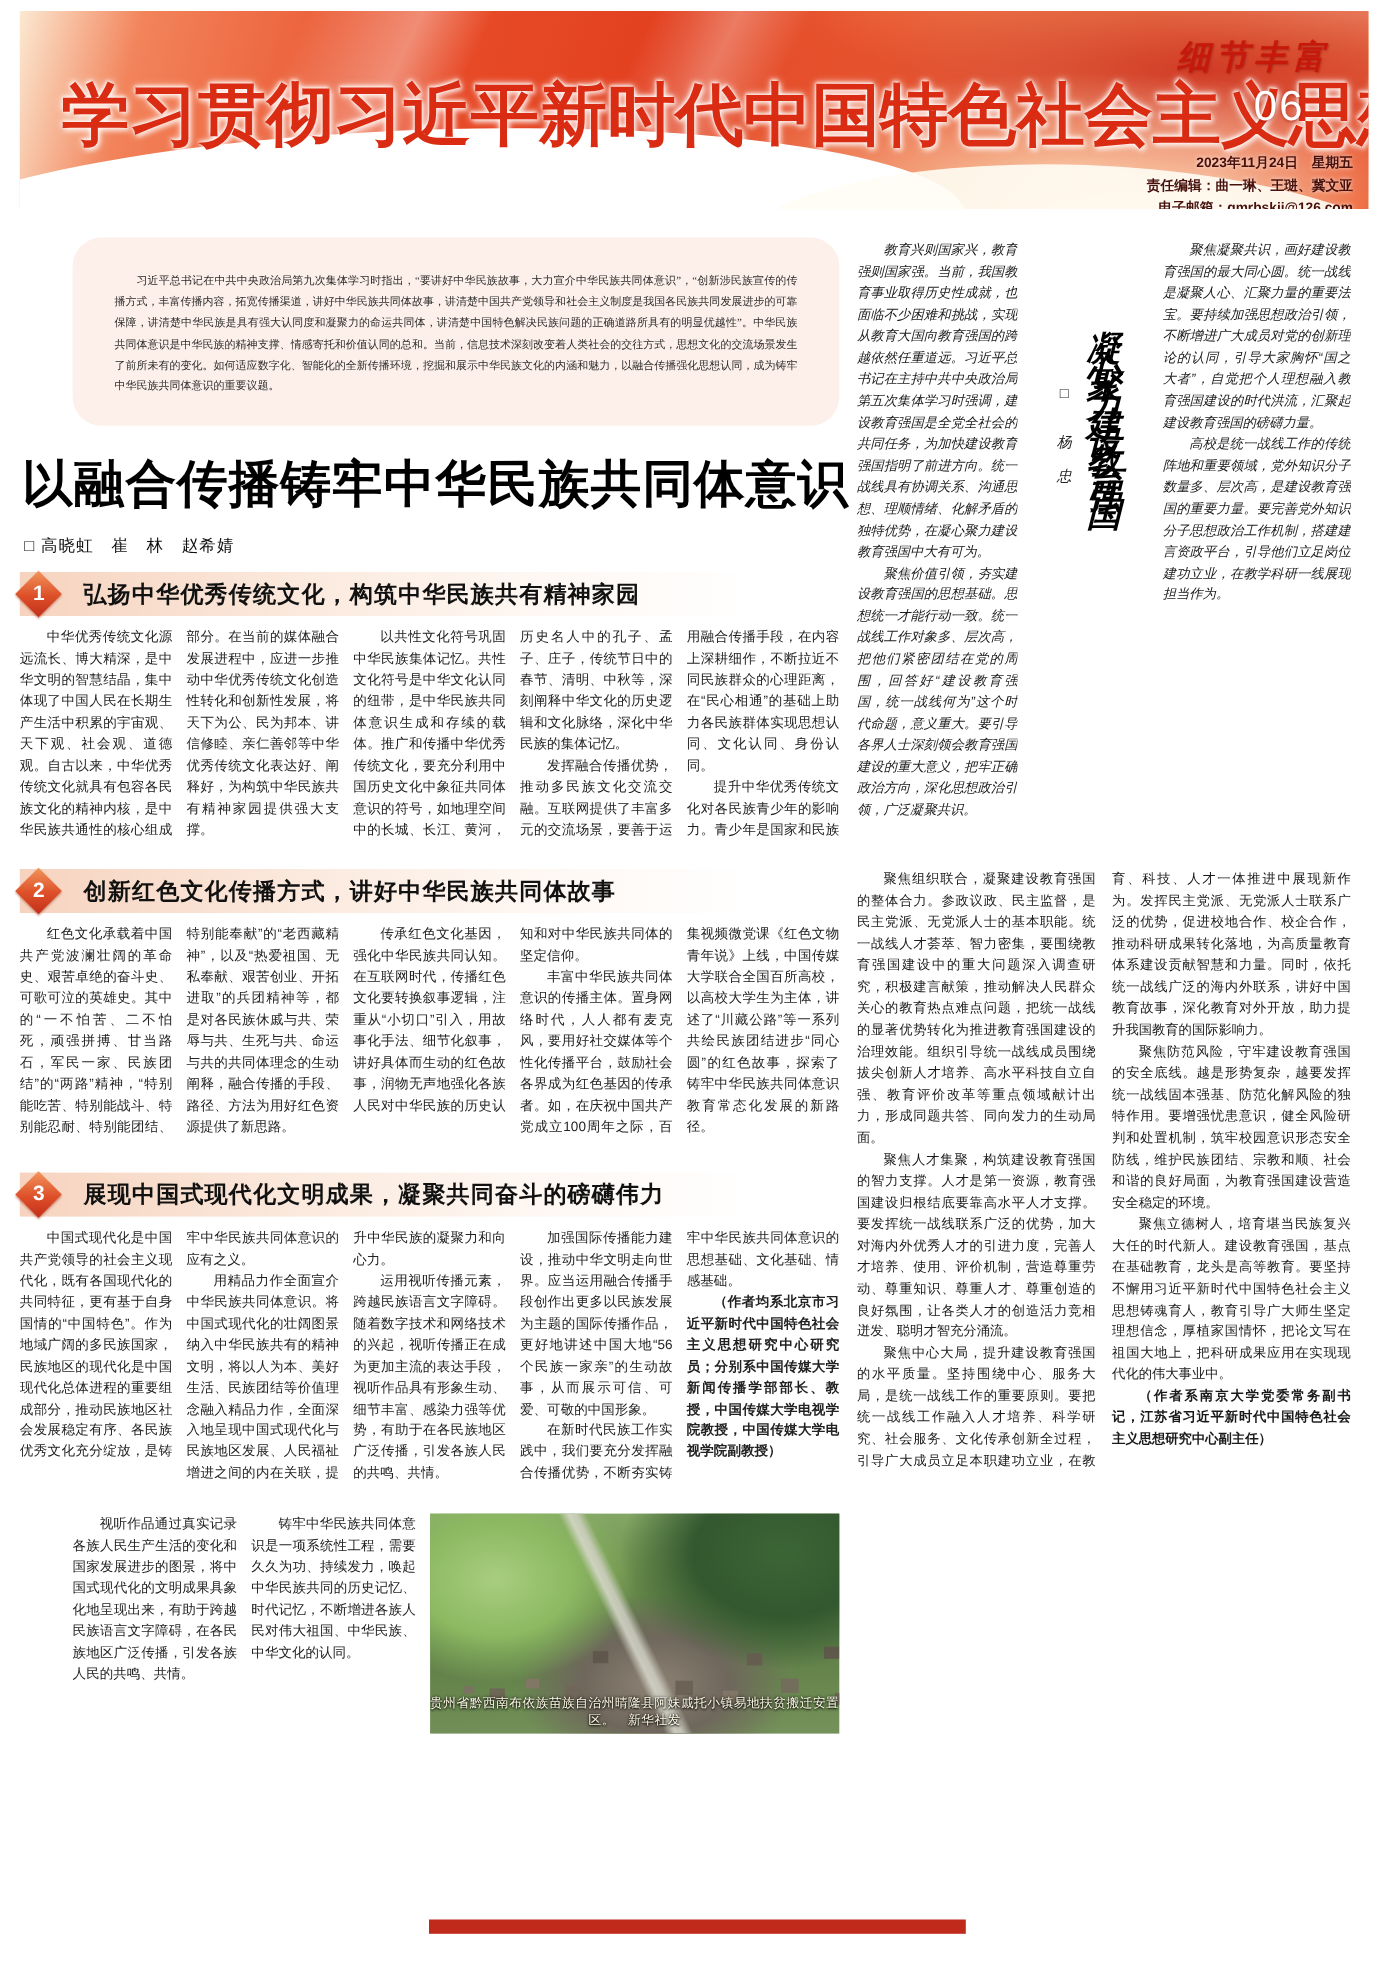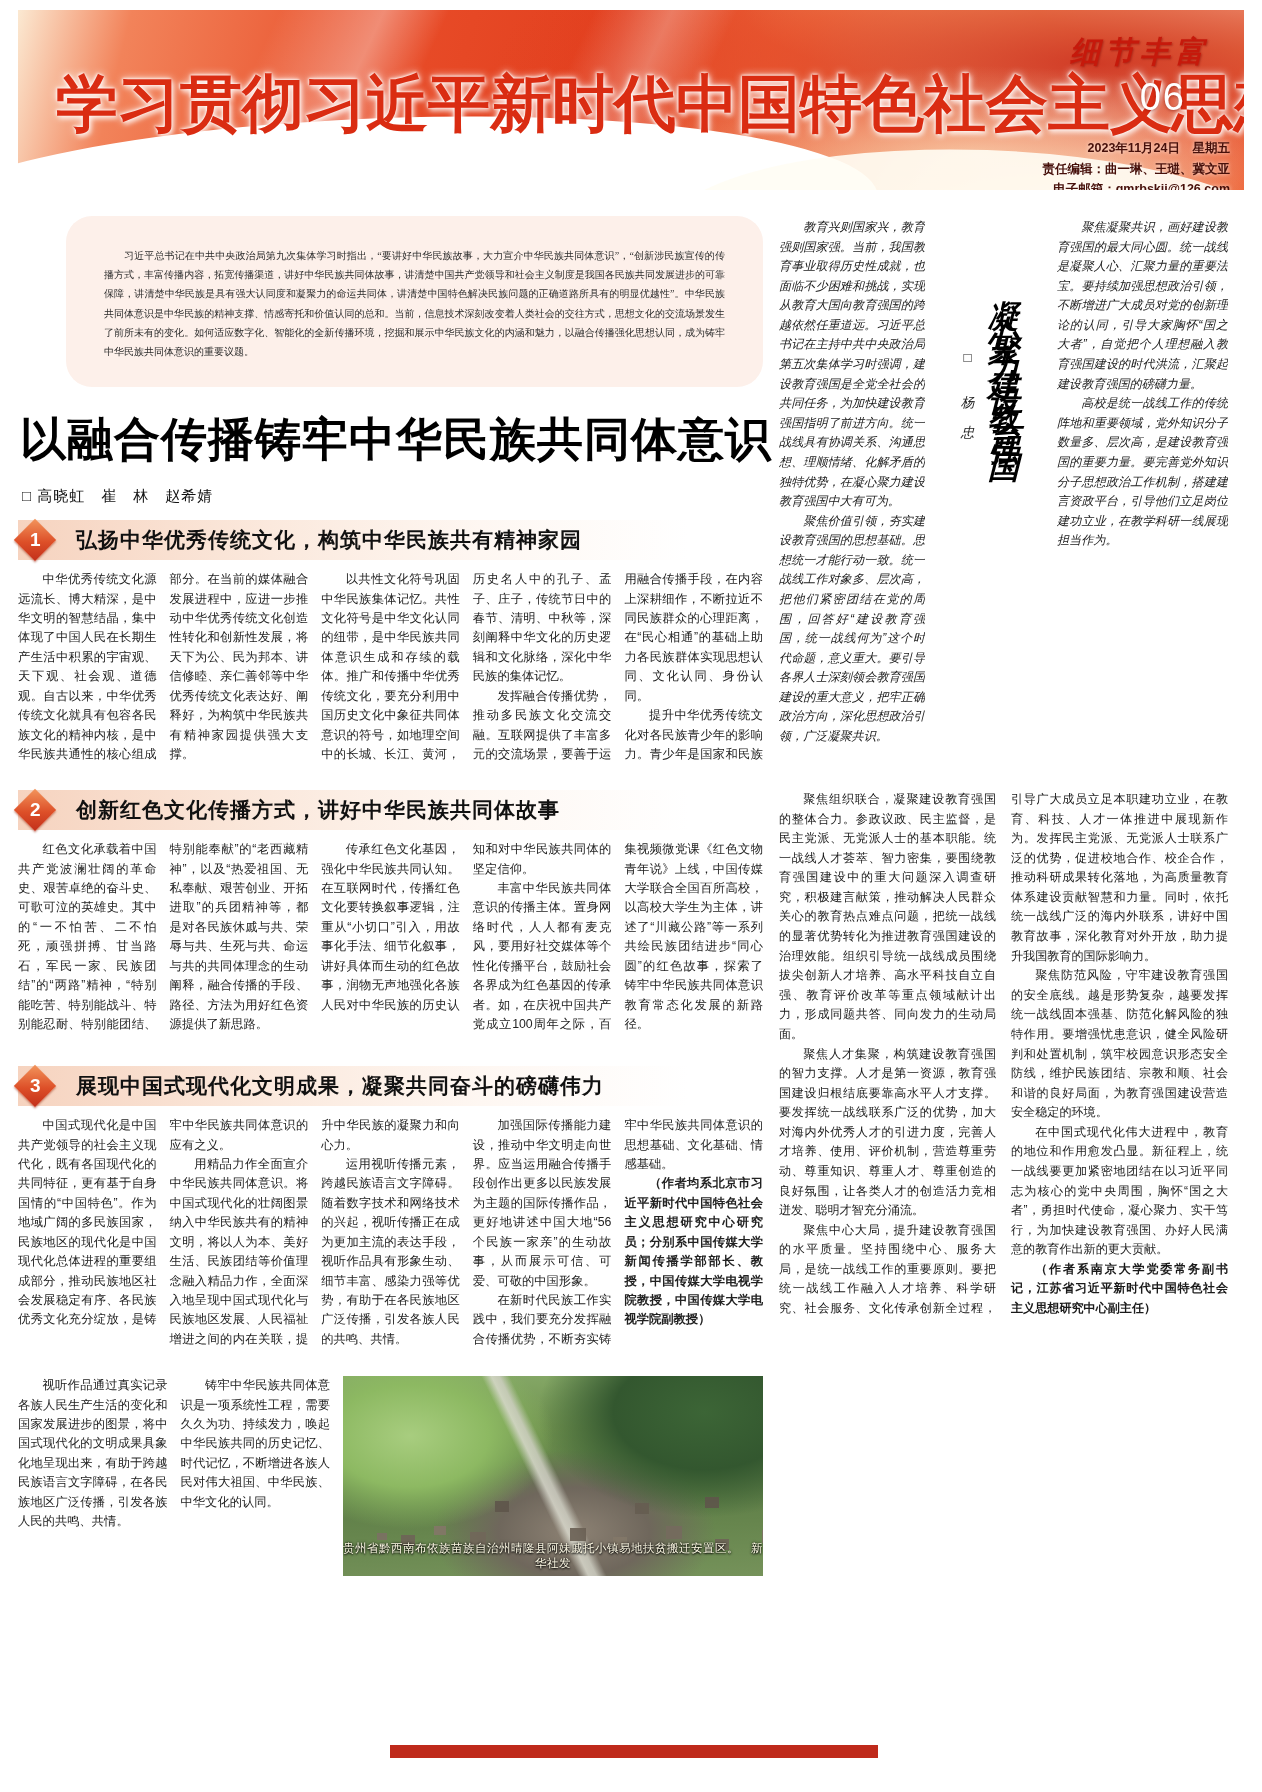--- a/index.html
+++ b/index.html
@@ -86,21 +86,21 @@
 
   
   .cols { text-align:justify; font-size:12.3px; line-height:1.58; color:#222; overflow:hidden; }
   .cols p { text-indent:2em; }
   .cols-5 { column-count:5; column-gap:13px; margin-top:10px; }
   .cols-2s { column-count:2; column-gap:13px; }
   .h-s1 { height:206px; } .h-s2 { height:212px; } .h-s3 { height:250px; }
   .credit { font-weight:bold; text-indent:2em; }
 
   
-  .bottom-row { display:flex; gap:13px; margin-top:10px; height:200px; }
+  .bottom-row { display:flex; gap:13px; margin-top:10px; height:200px;margin-left:48px; }
   .bottom-cols { width:312px; height:200px; }
   .photo {
     flex:1; position:relative; overflow:hidden;
     background:
       radial-gradient(55% 75% at 16% 30%, #a8cd7f 0%, #8db962 34%, rgba(0,0,0,0) 62%),
       radial-gradient(60% 80% at 86% 18%, #3c6536 0%, #33572f 36%, rgba(0,0,0,0) 66%),
       radial-gradient(45% 55% at 55% 78%, #8d8274 0%, #6f675c 40%, rgba(0,0,0,0) 75%),
       linear-gradient(178deg, #86a968 0%, #70924f 28%, #5c7d46 52%, #66854d 74%, #75925a 100%);
   }
   .photo .road {
@@ -250,21 +250,21 @@
               <p>高校是统一战线工作的传统阵地和重要领域，党外知识分子数量多、层次高，是建设教育强国的重要力量。要完善党外知识分子思想政治工作机制，搭建建言资政平台，引导他们立足岗位建功立业，在教学科研一线展现担当作为。</p>
             </div>
         </div>
       </div>
       <div class="side-bottom">
         <div>
             <p>聚焦组织联合，凝聚建设教育强国的整体合力。参政议政、民主监督，是民主党派、无党派人士的基本职能。统一战线人才荟萃、智力密集，要围绕教育强国建设中的重大问题深入调查研究，积极建言献策，推动解决人民群众关心的教育热点难点问题，把统一战线的显著优势转化为推进教育强国建设的治理效能。组织引导统一战线成员围绕拔尖创新人才培养、高水平科技自立自强、教育评价改革等重点领域献计出力，形成同题共答、同向发力的生动局面。</p>
             <p>聚焦人才集聚，构筑建设教育强国的智力支撑。人才是第一资源，教育强国建设归根结底要靠高水平人才支撑。要发挥统一战线联系广泛的优势，加大对海内外优秀人才的引进力度，完善人才培养、使用、评价机制，营造尊重劳动、尊重知识、尊重人才、尊重创造的良好氛围，让各类人才的创造活力竞相迸发、聪明才智充分涌流。</p>
             <p>聚焦中心大局，提升建设教育强国的水平质量。坚持围绕中心、服务大局，是统一战线工作的重要原则。要把统一战线工作融入人才培养、科学研究、社会服务、文化传承创新全过程，引导广大成员立足本职建功立业，在教育、科技、人才一体推进中展现新作为。发挥民主党派、无党派人士联系广泛的优势，促进校地合作、校企合作，推动科研成果转化落地，为高质量教育体系建设贡献智慧和力量。同时，依托统一战线广泛的海内外联系，讲好中国教育故事，深化教育对外开放，助力提升我国教育的国际影响力。</p>
             <p>聚焦防范风险，守牢建设教育强国的安全底线。越是形势复杂，越要发挥统一战线固本强基、防范化解风险的独特作用。要增强忧患意识，健全风险研判和处置机制，筑牢校园意识形态安全防线，维护民族团结、宗教和顺、社会和谐的良好局面，为教育强国建设营造安全稳定的环境。</p>
-            <p>在中国式现代化伟大进程中，教育的地位和作用愈发凸显。新征程上，统一战线要更加紧密地团结在以习近平同志为核心的党中央周围，胸怀“国之大者”，勇担时代使命，凝心聚力、实干笃行，为加快建设教育强国、办好人民满意的教育作出新的更大贡献。</p>
+            <p>聚焦立德树人，培育堪当民族复兴大任的时代新人。建设教育强国，基点在基础教育，龙头是高等教育。要坚持不懈用习近平新时代中国特色社会主义思想铸魂育人，教育引导广大师生坚定理想信念，厚植家国情怀，把论文写在祖国大地上，把科研成果应用在实现现代化的伟大事业中。</p>
           </div>
         <p class="credit">（作者系南京大学党委常务副书记，江苏省习近平新时代中国特色社会主义思想研究中心副主任）</p>
       </div>
     </div>
   </div>
 </div>
 
 <div class="footer-bar"></div>
 
 </body></html>

